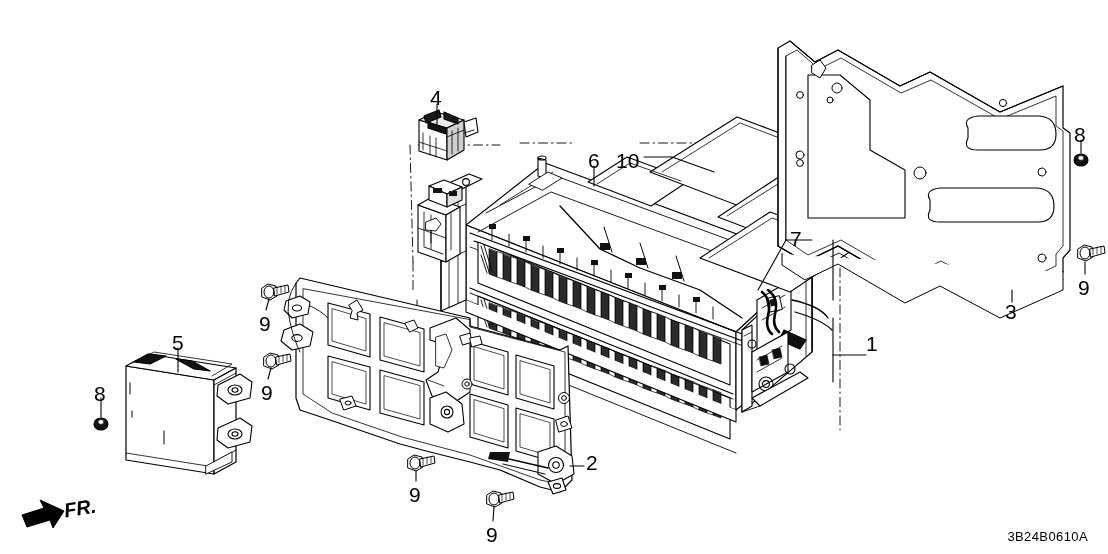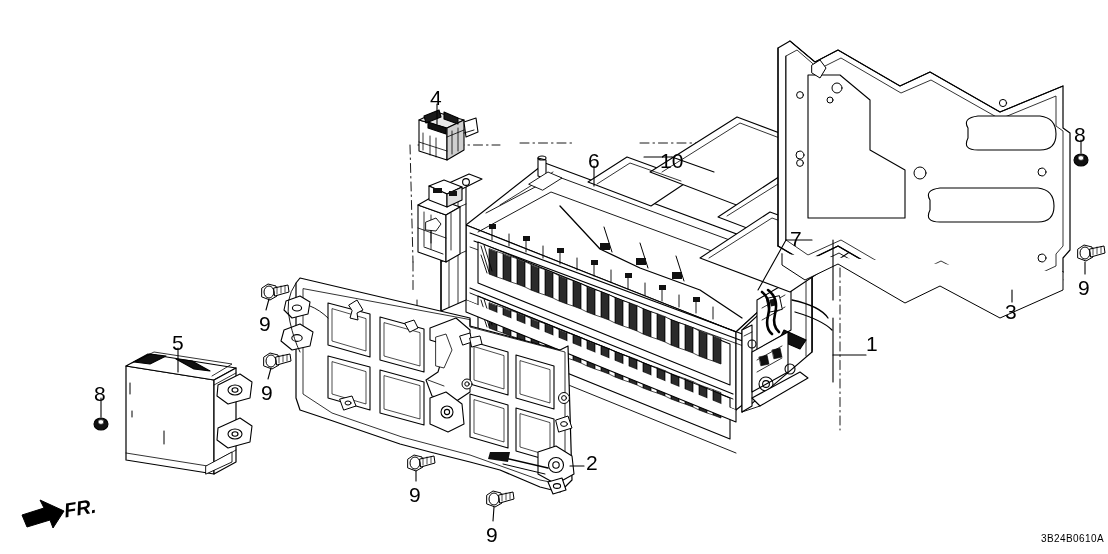--- a/index.html
+++ b/index.html
@@ -2,21 +2,21 @@
 <html><head>
 <meta charset="utf-8">
 <style>
   html,body{margin:0;padding:0;background:#ffffff;}
   body{width:1108px;height:554px;overflow:hidden;
        font-family:"Liberation Sans","DejaVu Sans",sans-serif;}
   #sheet{position:relative;width:1108px;height:554px;background:#fff;}
   svg.layer{position:absolute;left:0;top:0;width:1108px;height:554px;}
   .callout{position:absolute;font-size:21px;color:#000;font-weight:400;
            line-height:1;white-space:nowrap;}
-  .drawno{position:absolute;right:4px;bottom:10px;font-size:10px;
+  .drawno{position:absolute;right:20px;bottom:10px;font-size:13px;
           letter-spacing:.4px;color:#000;}
   .frlabel{position:absolute;font-size:20px;font-weight:bold;color:#000;
            font-style:italic;}
 </style>
 </head>
 <body>
 
 <div id="sheet">
 
   <svg class="layer" viewBox="0 0 1108 554">
@@ -549,19 +549,19 @@
   <div class="callout" style="left:172px;top:332px;">5</div>
   <div class="callout" style="left:588px;top:150px;">6</div>
   <div class="callout" style="left:790px;top:228px;">7</div>
   <div class="callout" style="left:1074px;top:124px;">8</div>
   <div class="callout" style="left:94px;top:383px;">8</div>
   <div class="callout" style="left:259px;top:313px;">9</div>
   <div class="callout" style="left:261px;top:382px;">9</div>
   <div class="callout" style="left:409px;top:484px;">9</div>
   <div class="callout" style="left:486px;top:524px;">9</div>
   <div class="callout" style="left:1078px;top:277px;">9</div>
-  <div class="callout" style="left:616px;top:150px;margin-left:44px;">10</div>
+  <div class="callout" style="left:616px;top:150px;">10</div>
 
   <div class="frlabel" style="left:64px;top:497px;transform:rotate(-9deg);">FR.</div>
 
   <div class="drawno">3B24B0610A</div>
 
 </div>
 
 </body></html>

